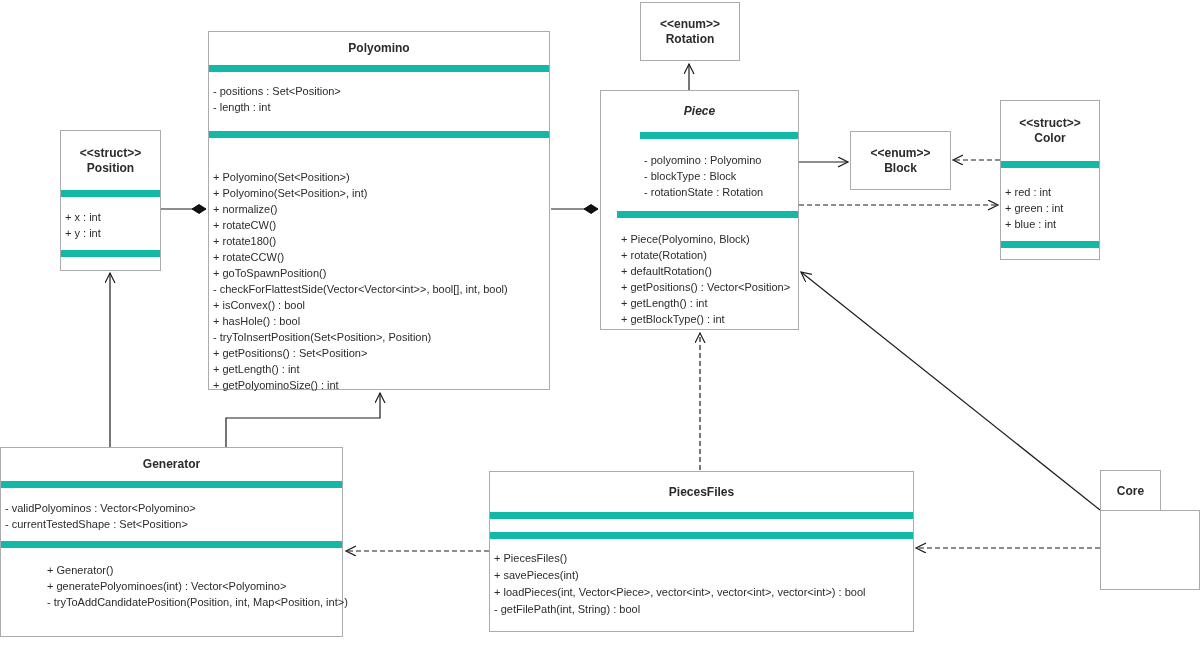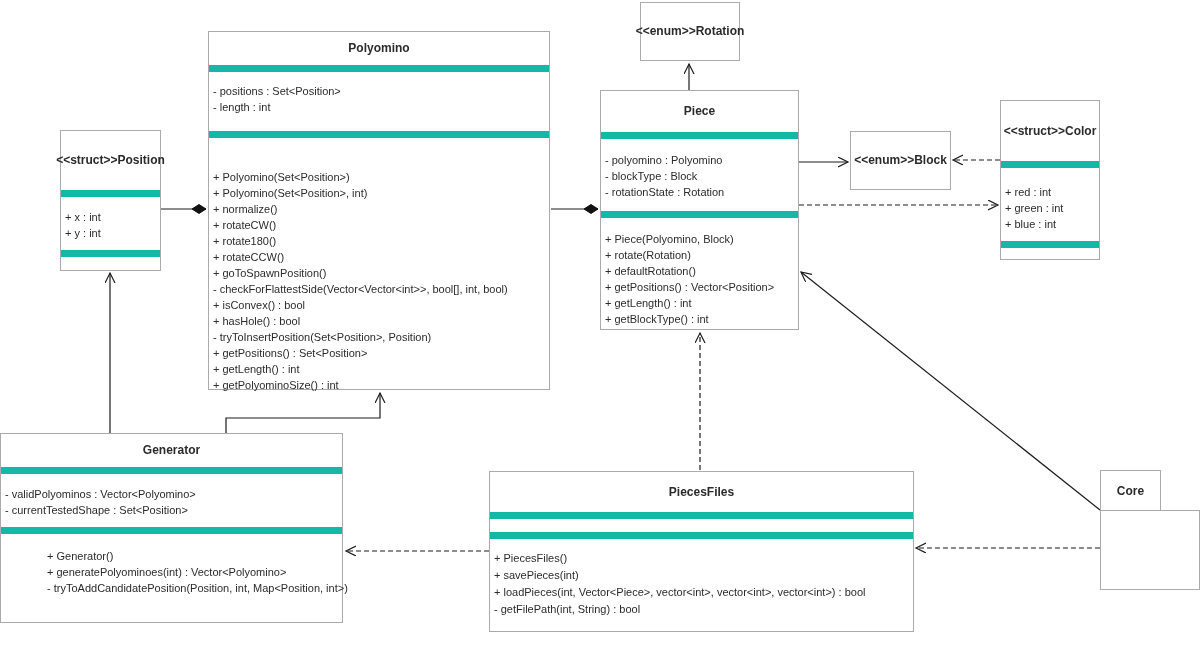--- a/index.html
+++ b/index.html
@@ -21,20 +21,21 @@
     position: absolute;
     background: #ffffff;
     border: 1px solid #ababab;
     box-sizing: border-box;
     display: flex;
     flex-direction: column;
     color: #2b2b2b;
   }
   .uml-title {
     display: flex;
+    flex-direction: column;
     align-items: center;
     justify-content: center;
     font-weight: bold;
     font-size: 12px;
     line-height: 15px;
     flex: 0 0 auto;
     text-align: right;
   }
   .uml-compartment {
     border-top: 7px solid #14b8a6;
@@ -135,29 +136,29 @@
   </div>
 
   <div class="uml-class" style="left:640px; top:2px; width:100px; height:59px;">
     <div class="uml-title grow" style="flex:1 1 auto;">
       <span>&lt;&lt;enum&gt;&gt;</span>
       <span>Rotation</span>
     </div>
   </div>
 
   <div class="uml-class" style="left:600px; top:90px; width:199px; height:240px;">
-    <div class="uml-title" style="height:41px;">
+    <div class="uml-title" style="height:41px;font-style:italic;">
       <span>Piece</span>
     </div>
-    <div class="uml-compartment" style="height:79px; padding-top:13px;">
+    <div class="uml-compartment" style="height:79px; padding-top:13px;margin-left:39px;">
         <div class="uml-member">- polyomino : Polyomino</div>
         <div class="uml-member">- blockType : Block</div>
         <div class="uml-member">- rotationState : Rotation</div>
       </div>
-    <div class="uml-compartment grow" style="padding-top:13px;">
+    <div class="uml-compartment grow" style="padding-top:13px;margin-left:16px;">
         <div class="uml-member">+ Piece(Polyomino, Block)</div>
         <div class="uml-member">+ rotate(Rotation)</div>
         <div class="uml-member">+ defaultRotation()</div>
         <div class="uml-member">+ getPositions() : Vector&lt;Position&gt;</div>
         <div class="uml-member">+ getLength() : int</div>
         <div class="uml-member">+ getBlockType() : int</div>
       </div>
   </div>
 
   <div class="uml-class" style="left:850px; top:131px; width:101px; height:59px;">
@@ -173,21 +174,21 @@
       <span>Color</span>
     </div>
     <div class="uml-compartment" style="height:80px; padding-top:16px;">
         <div class="uml-member">+ red : int</div>
         <div class="uml-member">+ green : int</div>
         <div class="uml-member">+ blue : int</div>
       </div>
     <div class="uml-compartment grow empty"></div>
   </div>
 
-  <div class="uml-class" style="left:0px; top:433px; width:343px; height:190px;">
+  <div class="uml-class" style="left:0px; top:447px; width:343px; height:190px;">
     <div class="uml-title" style="height:33px;">
       <span>Generator</span>
     </div>
     <div class="uml-compartment" style="height:60px; padding-top:12px;">
         <div class="uml-member">- validPolyominos : Vector&lt;Polyomino&gt;</div>
         <div class="uml-member">- currentTestedShape : Set&lt;Position&gt;</div>
       </div>
     <div class="uml-compartment grow" style="padding-top:14px;padding-left:46px;">
         <div class="uml-member">+ Generator()</div>
         <div class="uml-member">+ generatePolyominoes(int) : Vector&lt;Polyomino&gt;</div>

